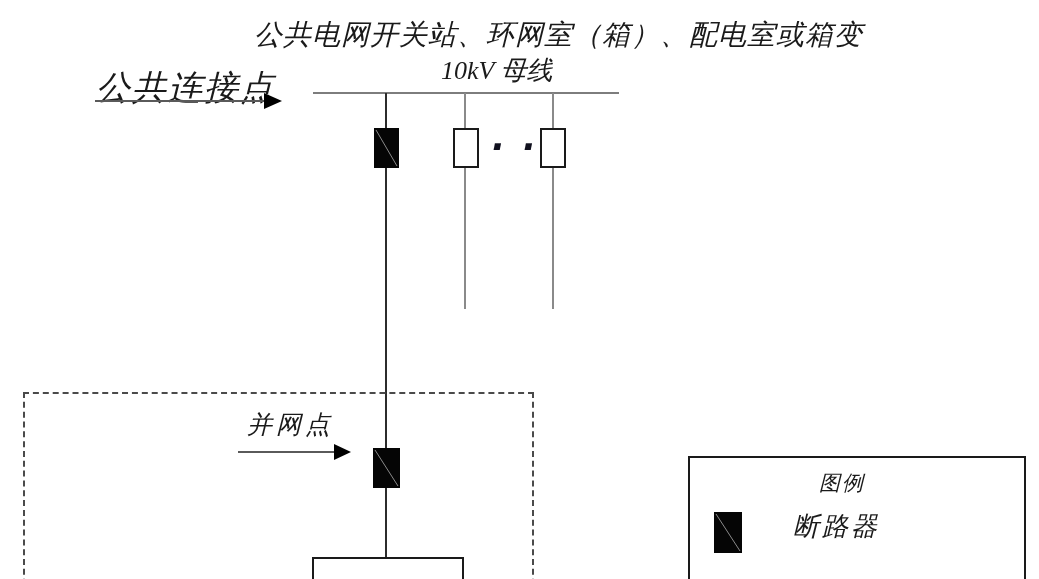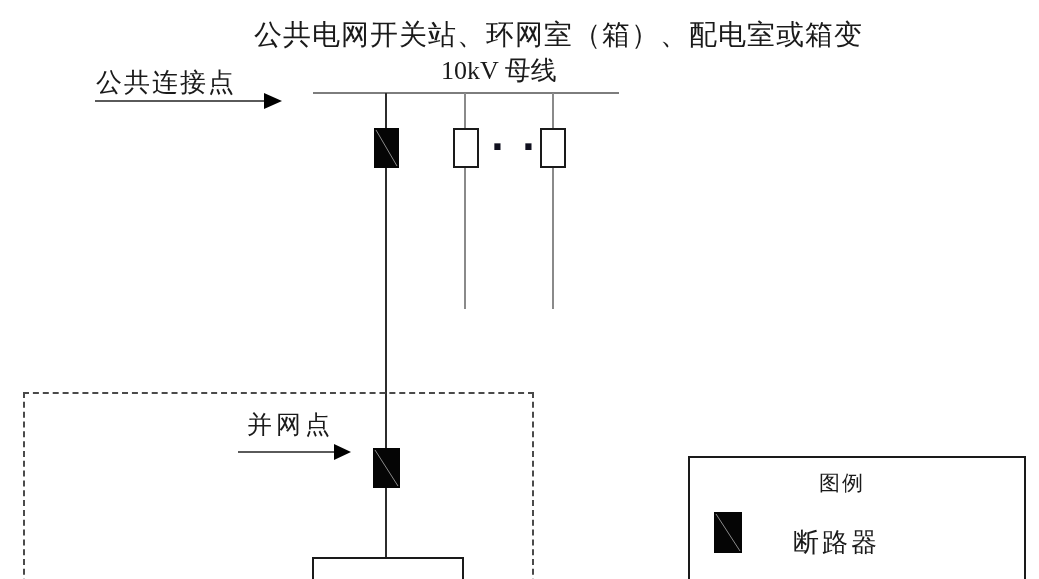--- a/index.html
+++ b/index.html
@@ -6,29 +6,29 @@
   .canvas {
     position: relative;
     width: 1039px;
     height: 579px;
     background: #ffffff;
     overflow: hidden;
     font-family: "Liberation Serif", serif;
     color: #1a1a1a;
   }
   .abs { position: absolute; }
-  .txt { white-space: nowrap; line-height: 1.15; }
+  .txt { white-space: nowrap; line-height: 1.15; font-style: italic; }
 
   
   .station-title { left: 254px; top: 19px; font-size: 28px; letter-spacing: 1px; }
   .busbar-label  { left: 441px; top: 56px; font-size: 26px; }
-  .pcc-label     { left: 96px;  top: 68px; font-size: 26px; letter-spacing: 2px; }
+  .pcc-label     { left: 96px;  top: 68px; font-size: 34px; letter-spacing: 2px; }
   .poc-label     { left: 247px; top: 411px; font-size: 25px; letter-spacing: 4px; text-align: center; }
   .legend-title  { left: 791px; top: 471px; font-size: 21px; letter-spacing: 2px; margin-left: 28px; }
-  .legend-item-label { left: 793px; top: 528px; font-size: 26px; letter-spacing: 3px; }
+  .legend-item-label { left: 793px; top: 512px; font-size: 26px; letter-spacing: 3px; }
 
   
   .busbar-line { left: 313px; top: 92px; width: 306px; height: 2px; background: #7d7d7d; }
   .vline { width: 2px; background: #8a8a8a; }
   .vline-main { left: 385px; top: 93px; height: 466px; background: #2c2c2c; }
   .vline-f1   { left: 464px; top: 93px; height: 216px; }
   .vline-f2   { left: 552px; top: 93px; height: 216px; }
 
   
   .arrow-line { height: 2px; background: #5a5a5a; }

